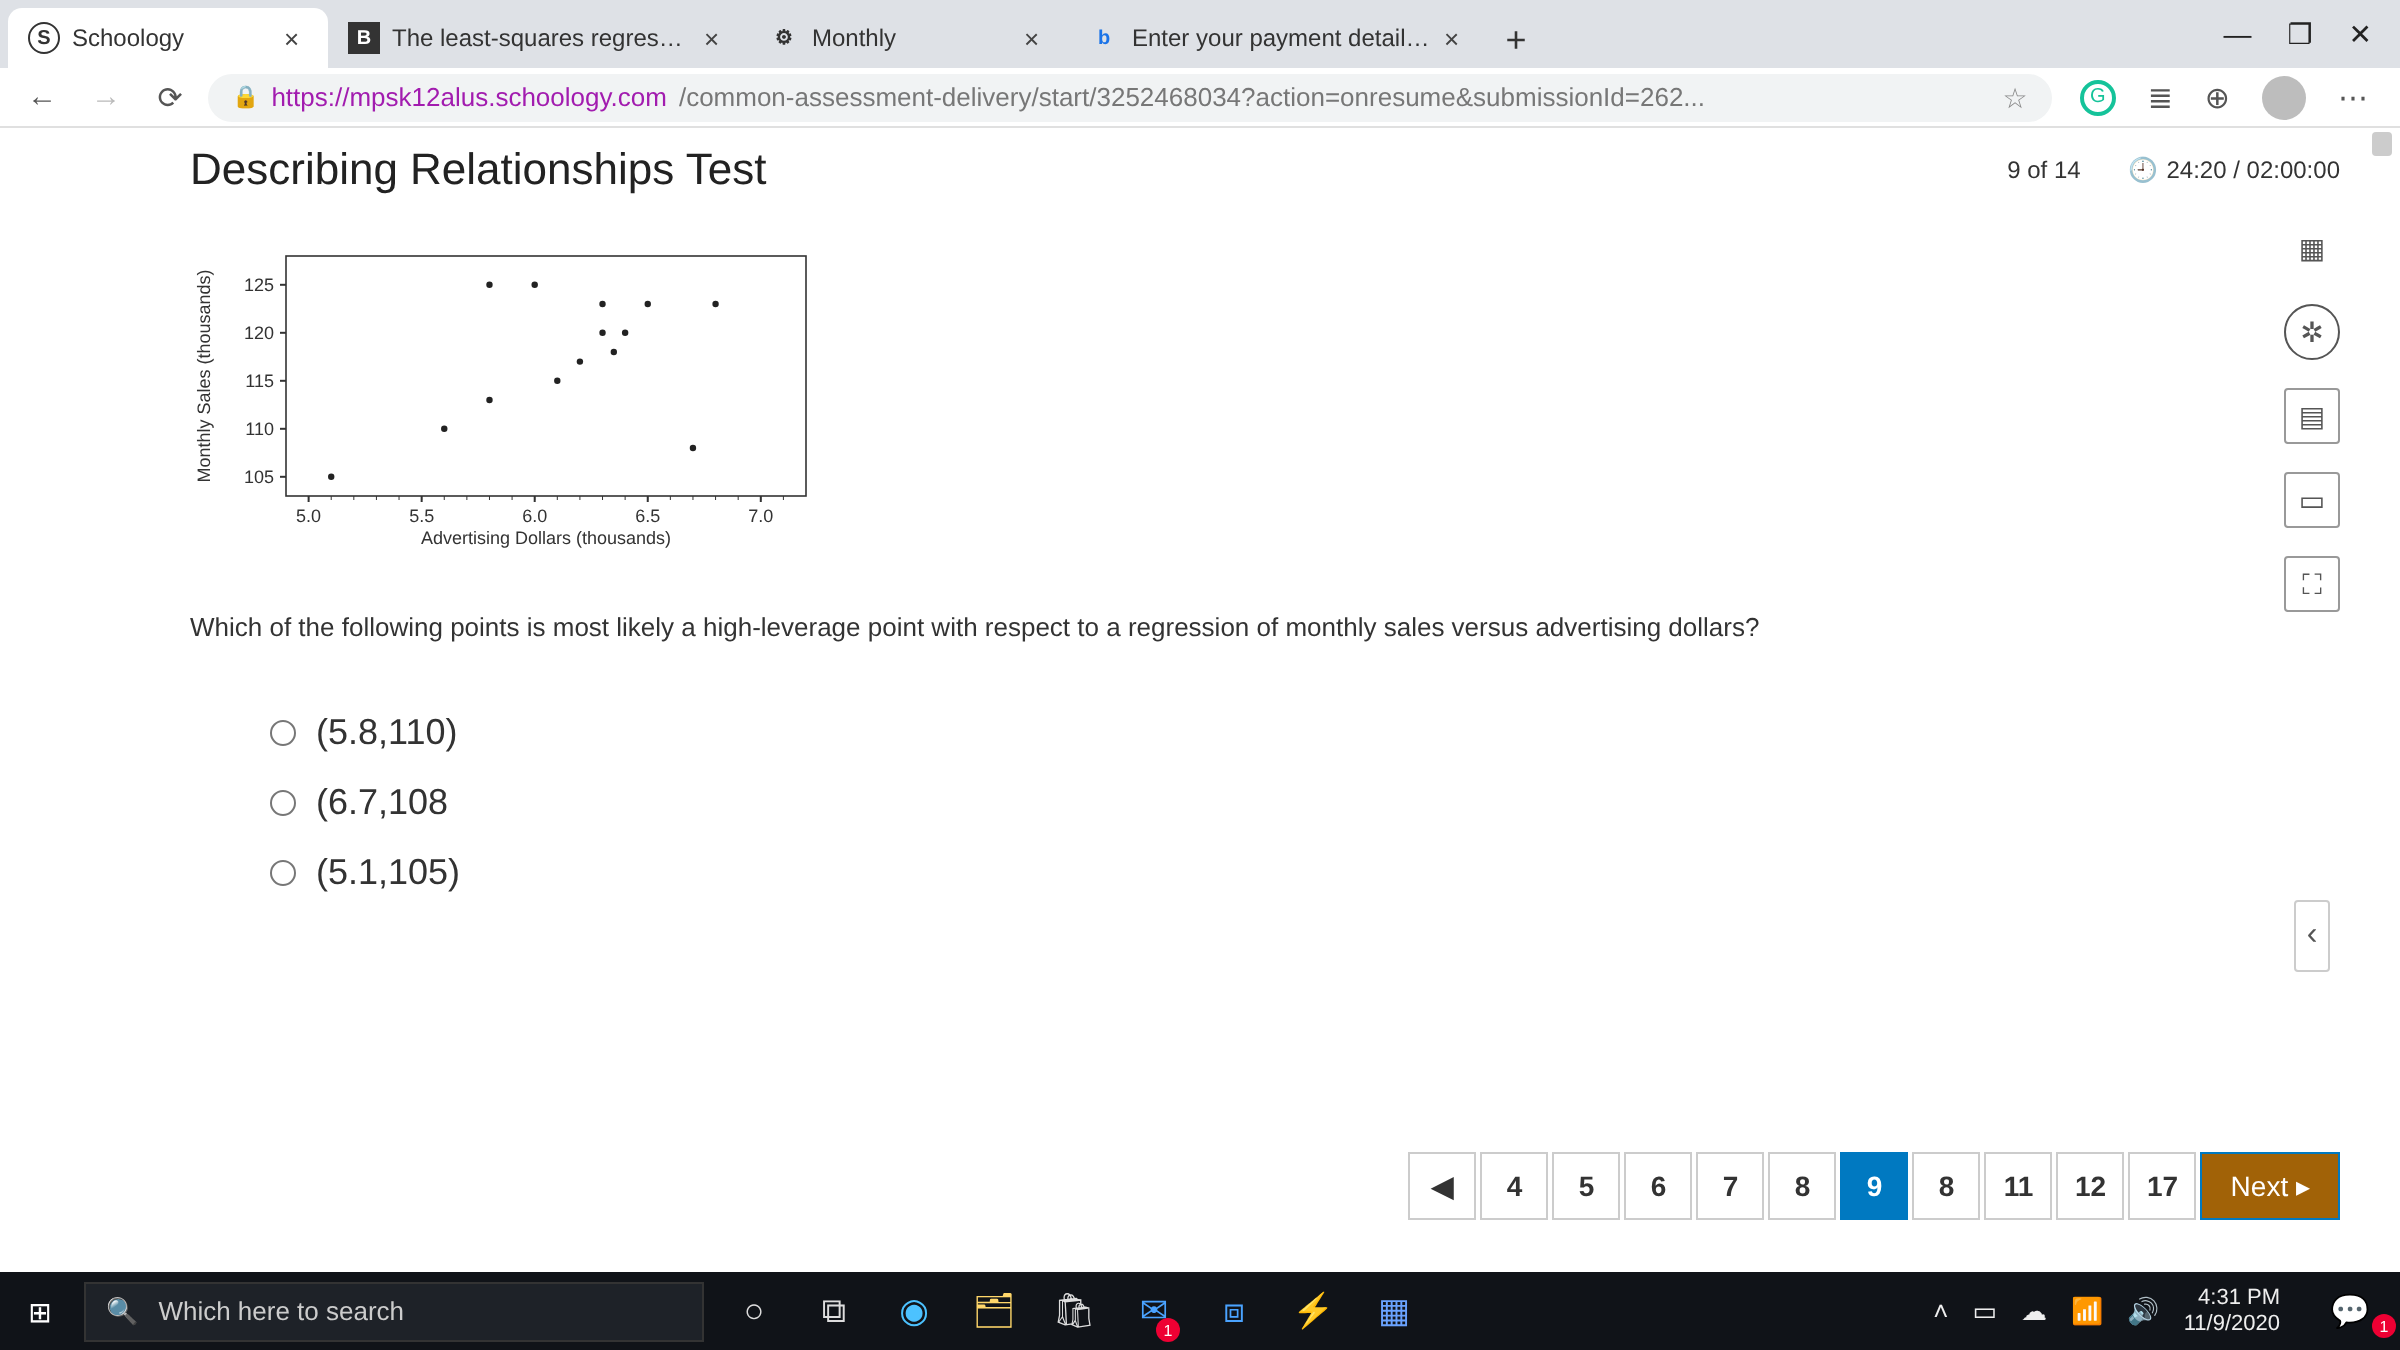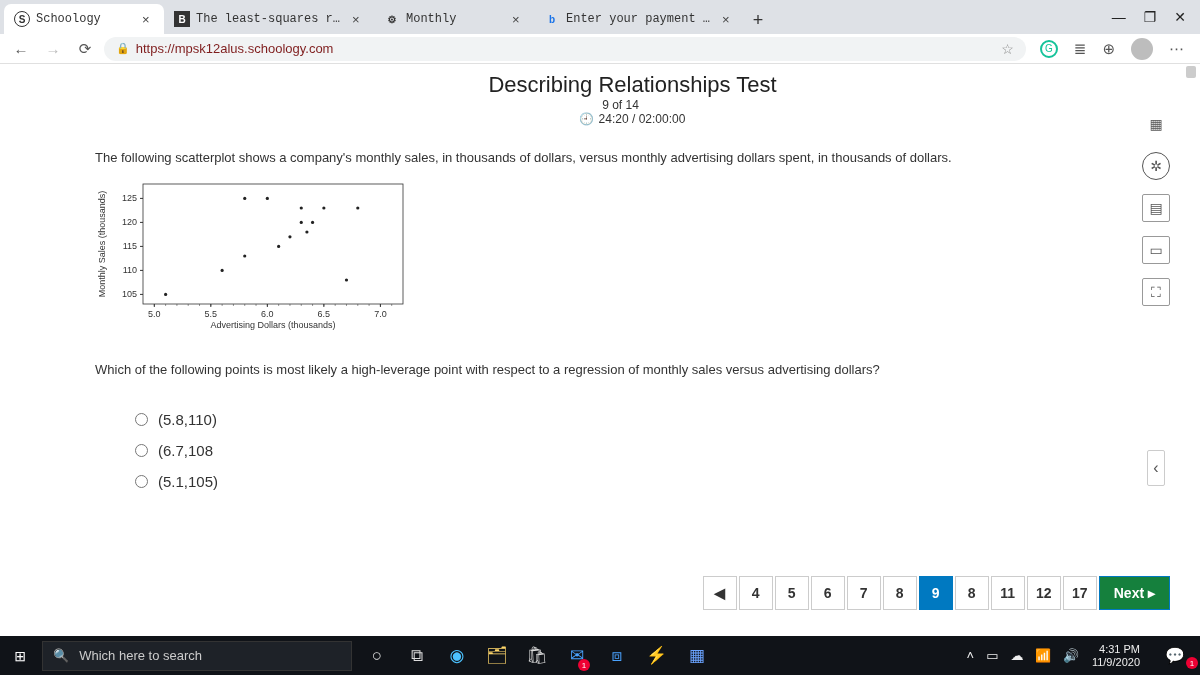--- a/index.html
+++ b/index.html
@@ -3,59 +3,59 @@
 <meta charset="utf-8">
 <style>
 * { margin:0; padding:0; box-sizing:border-box; font-family:"Segoe UI",Arial,sans-serif; }
 body { width:1200px; height:675px; background:#fff; overflow:hidden; position:relative; }
 
 
 .tab-strip { height:34px; background:#dee1e6; display:flex; align-items:flex-end; padding-left:4px; }
 .tab { height:30px; display:flex; align-items:center; gap:6px; padding:0 10px; border-radius:7px 7px 0 0; font-size:12px; color:#333; max-width:210px; min-width:160px; cursor:pointer; position:relative; }
 .tab.active { background:#fff; }
 .tab .favicon { width:16px; height:16px; display:flex; align-items:center; justify-content:center; font-weight:bold; font-size:10px; flex:0 0 16px; }
-.tab .lbl { white-space:nowrap; overflow:hidden; text-overflow:ellipsis; flex:1;font-family:Liberation Mono, monospace; }
+.tab .lbl { white-space:nowrap; overflow:hidden; text-overflow:ellipsis; flex:1; }
 .tab .x { font-size:13px; color:#444; cursor:pointer; flex:0 0 12px; }
 .newtab { width:28px; height:28px; display:flex; align-items:center; justify-content:center; font-size:18px; color:#333; cursor:pointer; }
 .win-controls { position:absolute; right:0; top:0; display:flex; height:34px; align-items:center; gap:18px; padding-right:14px; color:#222; }
 .win-controls span { font-size:14px; cursor:pointer; }
 
 .addr-bar { height:30px; background:#fff; display:flex; align-items:center; padding:0 8px; gap:6px; border-bottom:1px solid #e0e0e0; }
 .nav-btn { width:26px; height:26px; display:flex; align-items:center; justify-content:center; font-size:15px; color:#555; cursor:pointer; border-radius:50%; }
 .nav-btn.fwd { color:#bbb; }
 .url-box { flex:1; height:24px; background:#f1f3f4; border-radius:12px; display:flex; align-items:center; padding:0 12px; gap:6px; font-size:13px; color:#555; }
 .url-box .lock { font-size:11px; }
-.url-box .domain { color:#7f1d1d; }
+.url-box .domain { color:#a21caf; }
 .url-box .path { color:#777; }
 .url-box .star { color:#888; font-size:14px; cursor:pointer; }
 .ext-icons { display:flex; gap:16px; align-items:center; padding:0 8px; }
 .ext-icons span { font-size:15px; color:#555; cursor:pointer; }
 .avatar-circle { width:22px; height:22px; border-radius:50%; background:#bdbdbd; cursor:pointer; }
 
 
 .page { position:relative; height:572px; overflow:hidden; background:#fff; }
-.test-header { padding:8px 30px 12px 95px; display:flex; align-items:center;flex-direction:column; }
+.test-header { padding:8px 30px 12px 95px; display:flex; align-items:center; }
 .test-header h1 { font-size:22px; font-weight:400; flex:1; color:#222; }
 .progress { font-size:12px; color:#333; margin-right:24px; }
 .timer { font-size:12px; color:#333; display:flex; align-items:center; gap:4px; }
 
 .question-area { padding:10px 120px 10px 95px; font-size:13px; color:#333; }
 .q-text { margin-bottom:8px; line-height:1.5; }
 .scatter-wrap { position:relative; width:320px; height:160px; margin-bottom:6px; }
 svg.plot { width:320px; height:160px; }
 .plot text { font-size:9px; fill:#333; font-family:Arial; }
 .below-q { margin:24px 0 32px 0; }
 .options { margin-left:40px; }
-.option { display:flex; align-items:center; gap:10px; margin-bottom:14px; font-size:15px; cursor:pointer; }
+.option { display:flex; align-items:center; gap:10px; margin-bottom:14px; font-size:18px; cursor:pointer; }
 .radio { width:13px; height:13px; border:1.5px solid #777; border-radius:50%; }
 
 .pager { position:absolute; bottom:26px; right:30px; display:flex; gap:2px; align-items:center; }
 .pager-btn { min-width:34px; height:34px; border:1px solid #ccc; background:#fff; display:flex; align-items:center; justify-content:center; font-size:14px; cursor:pointer; color:#333; font-weight:600; }
 .pager-btn.active { background:#0079c1; color:#fff; border-color:#0079c1; }
-.pager-next { background:#15803d; color:#fff; border-color:#0079c1; padding:14px 14px; gap:4px; font-weight:700; }
+.pager-next { background:#a16207; color:#fff; border-color:#0079c1; padding:14px 14px; gap:4px; font-weight:400; }
 .pager-arrow { min-width:34px; }
 
 .side-tools { position:absolute; right:30px; top:46px; display:flex; flex-direction:column; gap:14px; align-items:center; }
 .tool { width:28px; height:28px; border:1px solid #999; border-radius:2px; display:flex; align-items:center; justify-content:center; font-size:14px; cursor:pointer; color:#555; background:#fff; }
 .tool.noborder { border:none; }
 .side-chevron { width:18px; height:36px; border:1px solid #ccc; border-radius:2px; display:flex; align-items:center; justify-content:center; cursor:pointer; color:#555; margin-top:130px; }
 
 .page-scroll { position:absolute; right:4px; top:2px; width:10px; height:12px; background:#ccc; border-radius:2px; }
 
 
@@ -103,20 +103,21 @@
   </div>
 </div>
 
 <div class="addr-bar">
   <div class="nav-btn">←</div>
   <div class="nav-btn fwd">→</div>
   <div class="nav-btn">⟳</div>
   <div class="url-box">
     <span class="lock">🔒</span>
     <span class="domain">https://mpsk12alus.schoology.com</span>
+      <span class="path">/common-assessment-delivery/start/3252468034?action=onresume&amp;submissionId=262...</span>
     <span style="flex:1"></span>
     <span class="star">☆</span>
   </div>
   <div class="ext-icons">
     <span style="color:#15c39a;width:18px;height:18px;border:2px solid #15c39a;border-radius:50%;display:flex;align-items:center;justify-content:center;font-size:10px;">G</span>
     <span>≣</span>
     <span>⊕</span>
     <div class="avatar-circle"></div>
     <span>⋯</span>
   </div>
@@ -136,21 +137,20 @@
   <div class="side-tools">
     <div class="tool noborder">▦</div>
     <div class="tool noborder" style="border:1px solid #555;border-radius:50%;">✲</div>
     <div class="tool">▤</div>
     <div class="tool">▭</div>
     <div class="tool">⛶</div>
     <div class="side-chevron">‹</div>
   </div>
 
   <div class="question-area">
-    <p class="q-text">The following scatterplot shows a company's monthly sales, in thousands of dollars, versus monthly advertising dollars spent, in thousands of dollars.</p>
 
     <div class="scatter-wrap">
       <svg class="plot" viewBox="0 0 320 160">
 
         <rect x="48" y="8" width="260" height="120" fill="none" stroke="#333" stroke-width="0.8"></rect>
 
         <g id="yticks">
             <line x1="48" x2="45" y1="118.4" y2="118.4" stroke="#333"></line>
             <text x="42" y="121.4" text-anchor="end">105</text>
             <line x1="48" x2="45" y1="94.4" y2="94.4" stroke="#333"></line>

